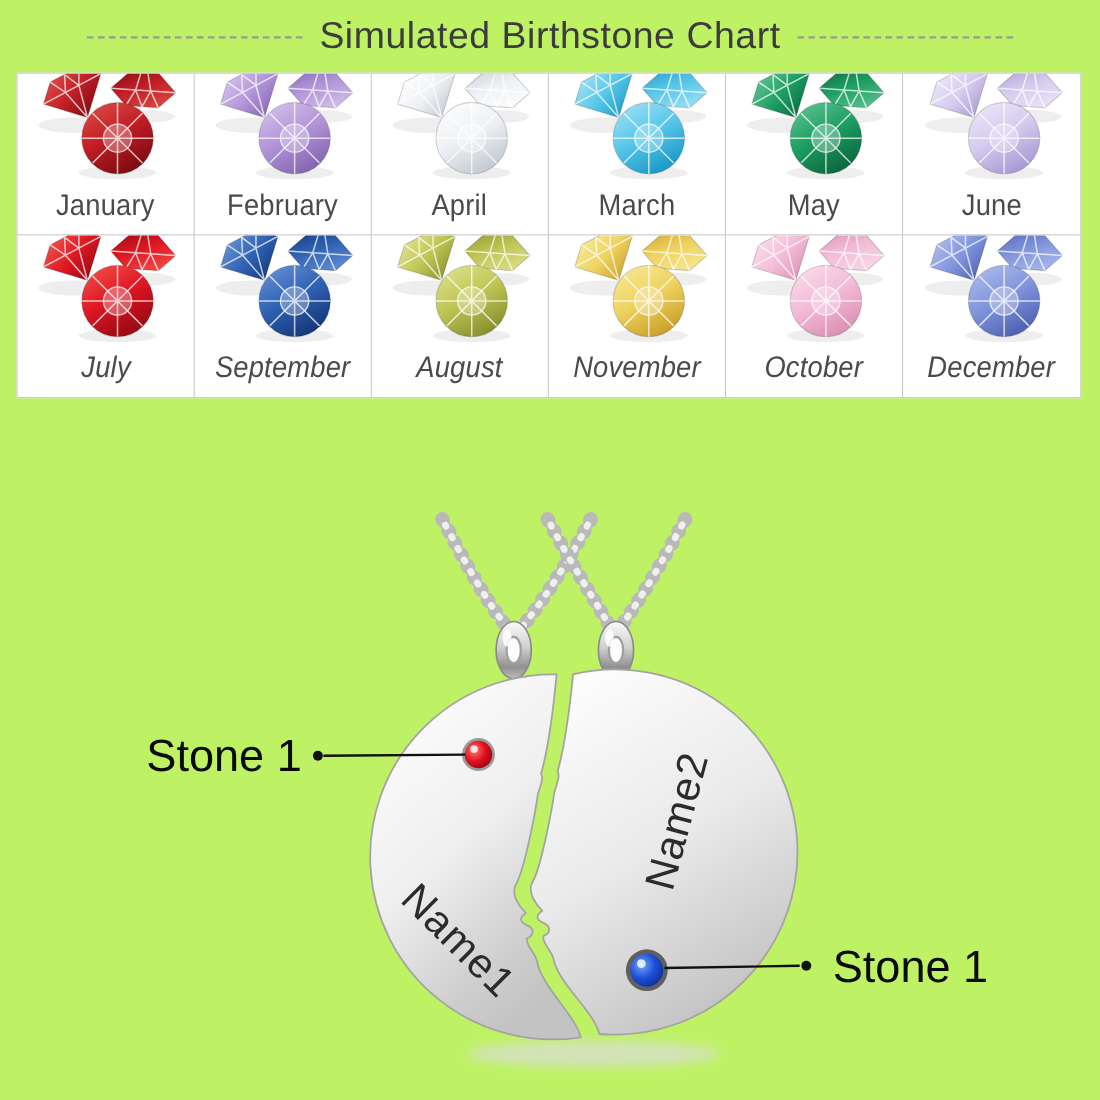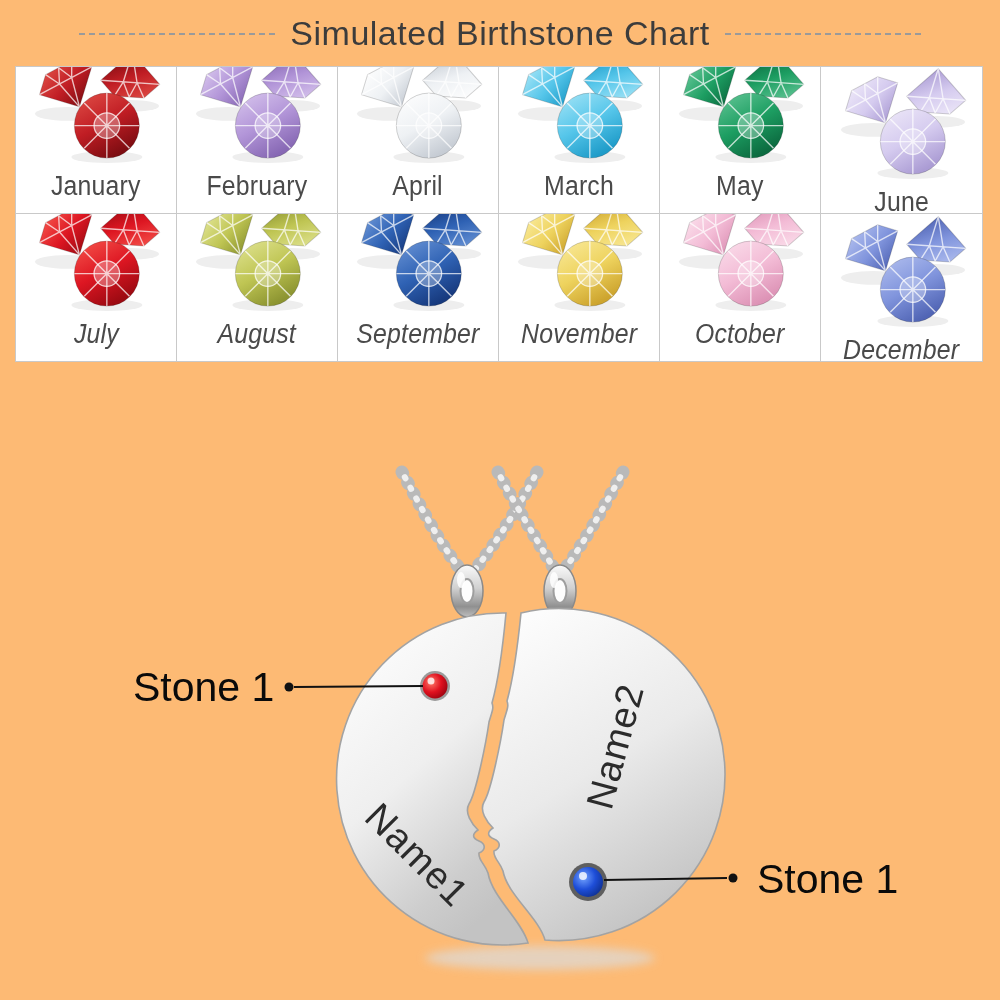--- a/index.html
+++ b/index.html
@@ -1,32 +1,32 @@
 <!DOCTYPE html>
 <html><head>
 <meta charset="utf-8">
 <style>
   html,body{margin:0;padding:0;background:#ffffff;}
   .page{
-    position:relative;width:1000px;height:1000px;background:#fdba74;overflow:hidden;
+    position:relative;width:1000px;height:1000px;background:#bef264;overflow:hidden;
     font-family:"Liberation Sans","DejaVu Sans",sans-serif;
   }
   
   .hdr{position:absolute;top:0;left:0;width:1000px;height:66px;
        display:flex;align-items:center;justify-content:center;gap:15px;}
   .dash{width:196px;height:0;border-top:2px dashed #9a9a9a;margin-top:2px;}
   .title{font-size:34px;font-weight:400;color:#3c3c3c;margin:0;letter-spacing:.5px;white-space:nowrap;}
   
   .grid{position:absolute;left:15px;top:66px;width:968px;height:296px;
         display:grid;grid-template-columns:repeat(6,1fr);grid-template-rows:repeat(2,1fr);
         border:1px solid #c9c9c9;box-sizing:border-box;background:#fff;}
   .cell{display:flex;flex-direction:column;align-items:center;justify-content:flex-end;
         border-right:1px solid #c9c9c9;border-bottom:1px solid #c9c9c9;
         padding-bottom:13px;box-sizing:border-box;overflow:hidden;}
-  .cell:nth-child(6n){border-right:none;justify-content:center;}
+  .cell:nth-child(6n){border-right:none;}
   .cell:nth-child(n+7){border-bottom:none;font-style:italic;}
   .gems{width:150px;height:130px;margin-bottom:8px;flex:0 0 auto;}
   .month{font-size:27px;color:#4a4a4a;line-height:1;letter-spacing:.2px;
          transform:scale(.92,1);transform-origin:center;}
   
   .gem-shadow{fill:#eeeeee;}
   .g-shape{stroke:rgba(0,0,0,.18);stroke-width:1;}
   .facet{fill:none;stroke:rgba(255,255,255,.72);stroke-width:1.4;stroke-linejoin:round;}
   .g-table{fill:rgba(255,255,255,.30);stroke:rgba(255,255,255,.75);stroke-width:1.3;}
   
@@ -250,20 +250,49 @@
           <path class="facet" d="M 0 -33 L 0 33 M -33 0 L 33 0 M -23 -23 L 23 23 M 23 -23 L -23 23"></path>
           <circle class="g-table" r="13"></circle>
         </g>
       </svg>
       <div class="month">July</div>
     </div>
 
     <div class="cell">
       <svg class="gems" viewBox="0 0 150 132" aria-hidden="true">
         <defs>
+          <linearGradient id="gemG8" x1="0" y1="0" x2="0.55" y2="1">
+            <stop offset="0" stop-color="#6d97d8"></stop>
+            <stop offset="0.55" stop-color="#2f62b4"></stop>
+            <stop offset="1" stop-color="#173a7e"></stop>
+          </linearGradient>
+        </defs>
+        <ellipse class="gem-shadow" cx="46" cy="80" rx="33" ry="7"></ellipse>
+        <ellipse class="gem-shadow" cx="110" cy="72" rx="29" ry="6"></ellipse>
+        <ellipse class="gem-shadow" cx="86" cy="124" rx="36" ry="6"></ellipse>
+        <g class="gemfill" transform="translate(46,50) rotate(-28)" fill="url(#gemG8)">
+          <path class="g-shape" d="M -30 -4 L -15 -19 L 15 -19 L 30 -4 L 0 26 Z"></path>
+          <path class="facet" d="M -30 -4 L 30 -4 M -15 -19 L -7 -4 L 0 26 M 15 -19 L 7 -4 L 0 26 M -7 -4 L 0 -19 M 7 -4 L 0 -19"></path>
+        </g>
+        <g class="gemfill" transform="translate(110,44) rotate(184)" fill="url(#gemG8)">
+          <path class="g-shape" d="M -30 -4 L -15 -19 L 15 -19 L 30 -4 L 0 26 Z"></path>
+          <path class="facet" d="M -30 -4 L 30 -4 M -15 -19 L -7 -4 L 0 26 M 15 -19 L 7 -4 L 0 26 M -7 -4 L 0 -19 M 7 -4 L 0 -19"></path>
+        </g>
+        <g class="gemfill" transform="translate(86,92)" fill="url(#gemG8)">
+          <circle class="g-shape" r="33"></circle>
+          <path class="facet" d="M 0 -33 L 0 33 M -33 0 L 33 0 M -23 -23 L 23 23 M 23 -23 L -23 23"></path>
+          <circle class="g-table" r="13"></circle>
+        </g>
+      </svg>
+      <div class="month">September</div>
+    </div>
+
+    <div class="cell">
+      <svg class="gems" viewBox="0 0 150 132" aria-hidden="true">
+        <defs>
           <linearGradient id="gemG7" x1="0" y1="0" x2="0.55" y2="1">
             <stop offset="0" stop-color="#e2e596"></stop>
             <stop offset="0.55" stop-color="#bfc553"></stop>
             <stop offset="1" stop-color="#8c9431"></stop>
           </linearGradient>
         </defs>
         <ellipse class="gem-shadow" cx="46" cy="80" rx="33" ry="7"></ellipse>
         <ellipse class="gem-shadow" cx="110" cy="72" rx="29" ry="6"></ellipse>
         <ellipse class="gem-shadow" cx="86" cy="124" rx="36" ry="6"></ellipse>
         <g class="gemfill" transform="translate(46,50) rotate(-28)" fill="url(#gemG7)">
@@ -274,49 +303,20 @@
           <path class="g-shape" d="M -30 -4 L -15 -19 L 15 -19 L 30 -4 L 0 26 Z"></path>
           <path class="facet" d="M -30 -4 L 30 -4 M -15 -19 L -7 -4 L 0 26 M 15 -19 L 7 -4 L 0 26 M -7 -4 L 0 -19 M 7 -4 L 0 -19"></path>
         </g>
         <g class="gemfill" transform="translate(86,92)" fill="url(#gemG7)">
           <circle class="g-shape" r="33"></circle>
           <path class="facet" d="M 0 -33 L 0 33 M -33 0 L 33 0 M -23 -23 L 23 23 M 23 -23 L -23 23"></path>
           <circle class="g-table" r="13"></circle>
         </g>
       </svg>
       <div class="month">August</div>
-    </div>
-
-    <div class="cell">
-      <svg class="gems" viewBox="0 0 150 132" aria-hidden="true">
-        <defs>
-          <linearGradient id="gemG8" x1="0" y1="0" x2="0.55" y2="1">
-            <stop offset="0" stop-color="#6d97d8"></stop>
-            <stop offset="0.55" stop-color="#2f62b4"></stop>
-            <stop offset="1" stop-color="#173a7e"></stop>
-          </linearGradient>
-        </defs>
-        <ellipse class="gem-shadow" cx="46" cy="80" rx="33" ry="7"></ellipse>
-        <ellipse class="gem-shadow" cx="110" cy="72" rx="29" ry="6"></ellipse>
-        <ellipse class="gem-shadow" cx="86" cy="124" rx="36" ry="6"></ellipse>
-        <g class="gemfill" transform="translate(46,50) rotate(-28)" fill="url(#gemG8)">
-          <path class="g-shape" d="M -30 -4 L -15 -19 L 15 -19 L 30 -4 L 0 26 Z"></path>
-          <path class="facet" d="M -30 -4 L 30 -4 M -15 -19 L -7 -4 L 0 26 M 15 -19 L 7 -4 L 0 26 M -7 -4 L 0 -19 M 7 -4 L 0 -19"></path>
-        </g>
-        <g class="gemfill" transform="translate(110,44) rotate(184)" fill="url(#gemG8)">
-          <path class="g-shape" d="M -30 -4 L -15 -19 L 15 -19 L 30 -4 L 0 26 Z"></path>
-          <path class="facet" d="M -30 -4 L 30 -4 M -15 -19 L -7 -4 L 0 26 M 15 -19 L 7 -4 L 0 26 M -7 -4 L 0 -19 M 7 -4 L 0 -19"></path>
-        </g>
-        <g class="gemfill" transform="translate(86,92)" fill="url(#gemG8)">
-          <circle class="g-shape" r="33"></circle>
-          <path class="facet" d="M 0 -33 L 0 33 M -33 0 L 33 0 M -23 -23 L 23 23 M 23 -23 L -23 23"></path>
-          <circle class="g-table" r="13"></circle>
-        </g>
-      </svg>
-      <div class="month">September</div>
     </div>
 
     <div class="cell">
       <svg class="gems" viewBox="0 0 150 132" aria-hidden="true">
         <defs>
           <linearGradient id="gemG10" x1="0" y1="0" x2="0.55" y2="1">
             <stop offset="0" stop-color="#faeb9e"></stop>
             <stop offset="0.55" stop-color="#eed35e"></stop>
             <stop offset="1" stop-color="#cda42e"></stop>
           </linearGradient>

